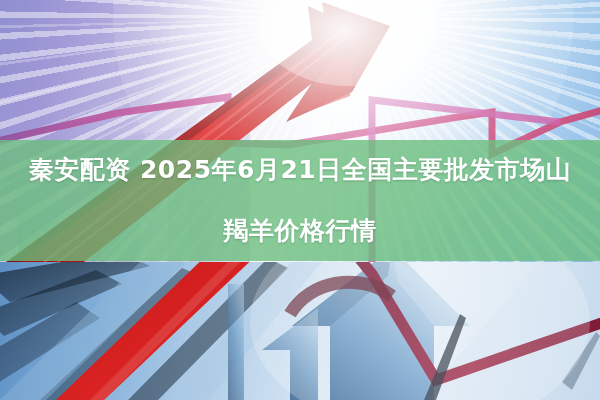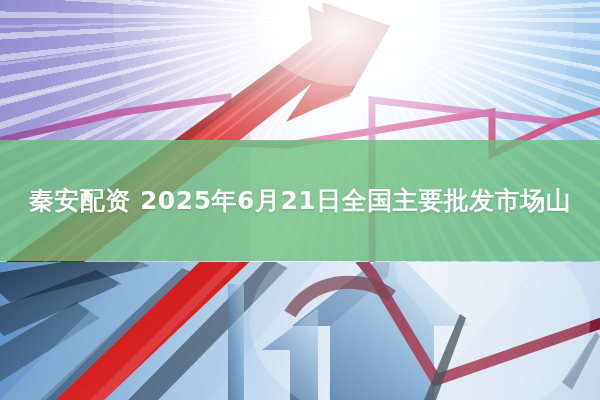--- a/index.html
+++ b/index.html
@@ -303,15 +303,16 @@
       <path d="M 562,120 L 596,70 L 600,74 L 572,128 Z" fill="#2a3d52" opacity="0.35"></path>
 
       <ellipse cx="420" cy="60" rx="170" ry="110" fill="#ffffff" opacity="0.22"></ellipse>
     </svg>
   </div>
 
   <div class="green-band"></div>
 
   <div class="title-wrap">
     <div class="title-line">秦安配资 2025年6月21日全国主要批发市场山</div>
+    <div class="title-line">羯羊价格行情</div>
   </div>
 
 </div>
 
 </body></html>

